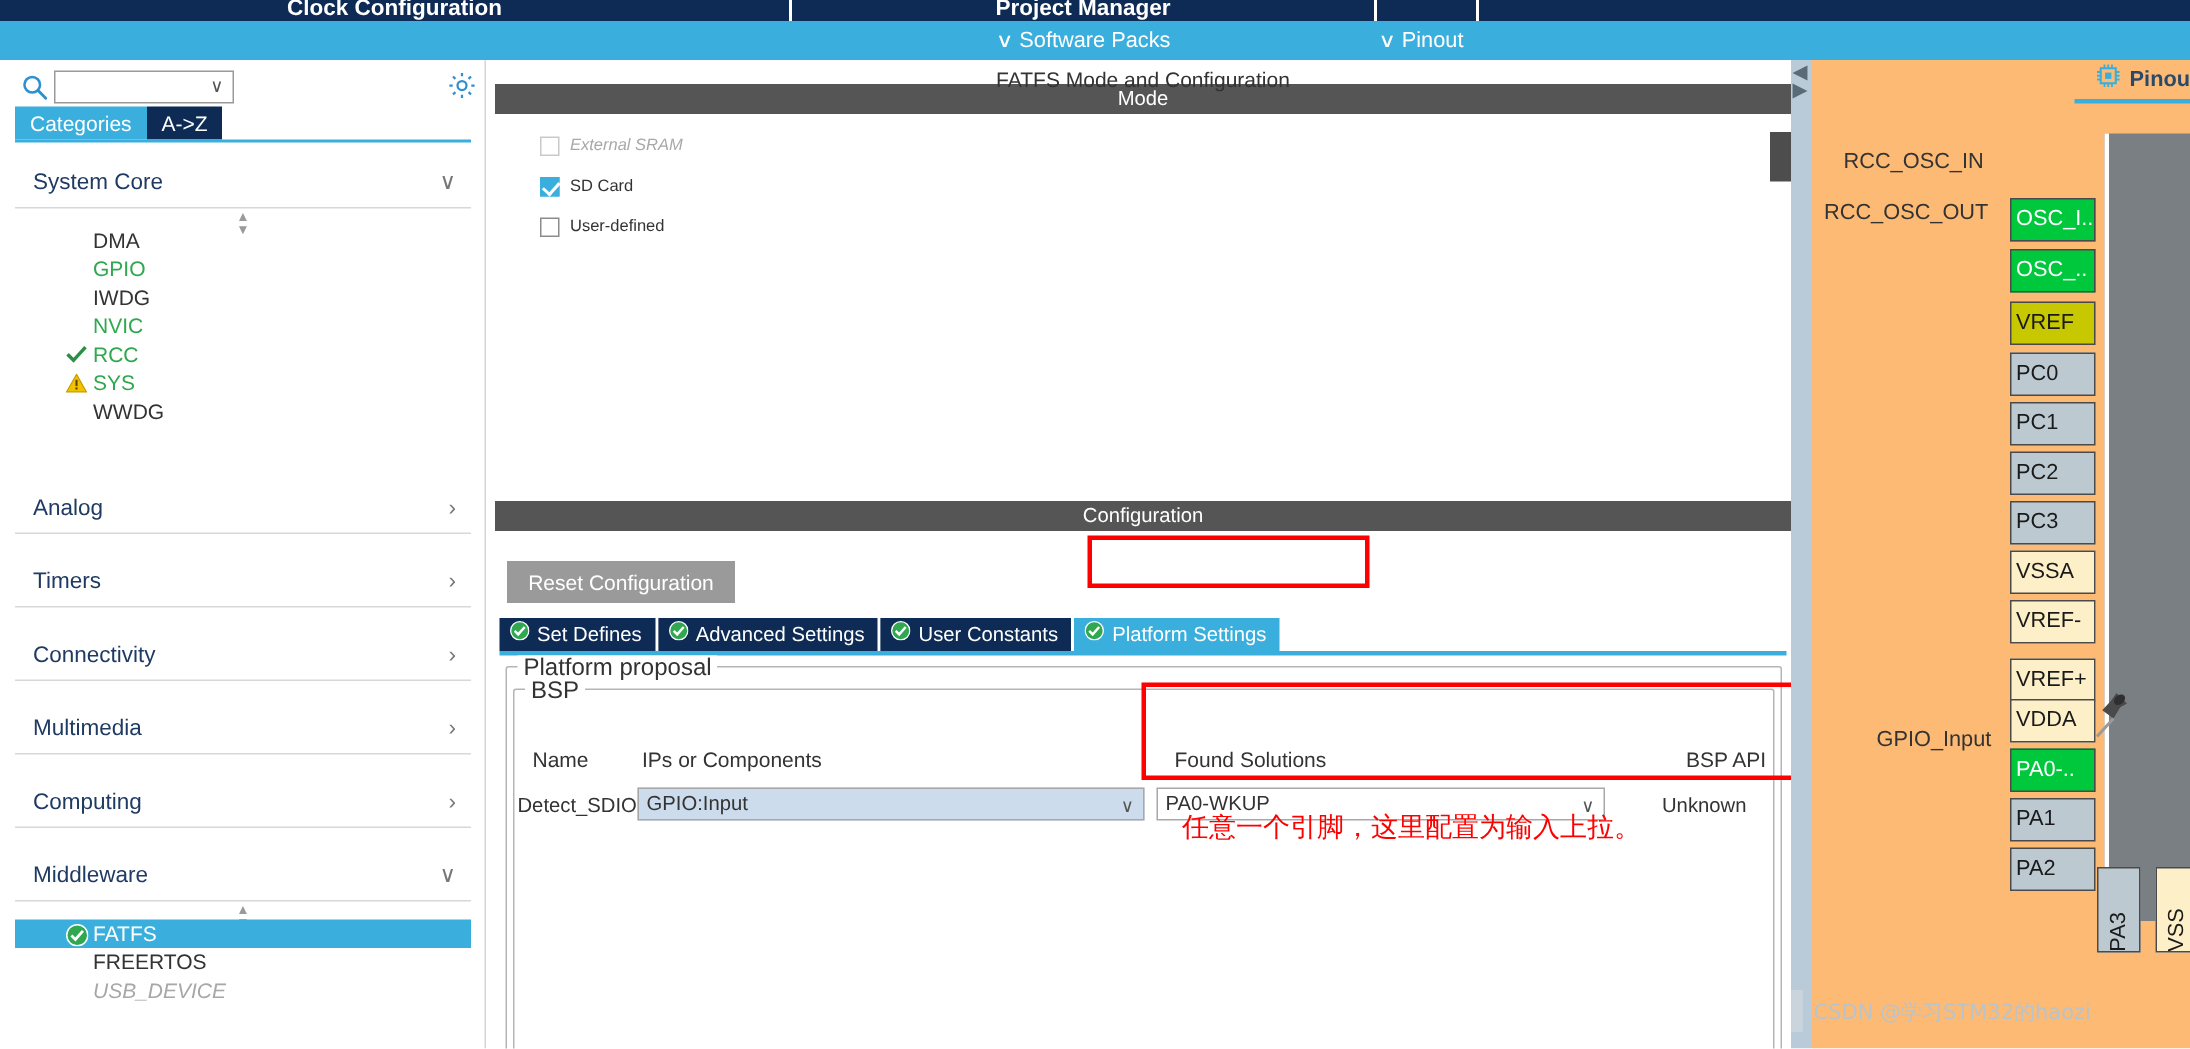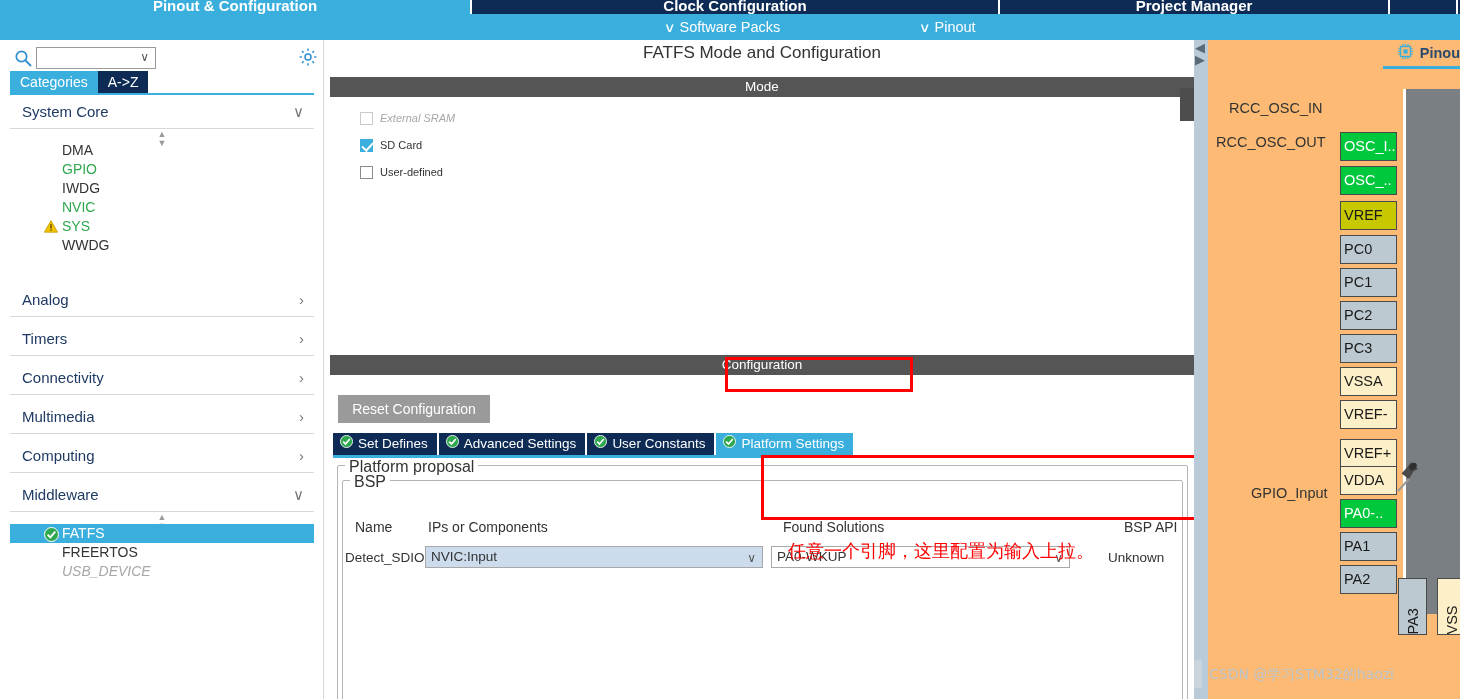--- a/index.html
+++ b/index.html
@@ -71,21 +71,21 @@
     color: #ffffff; background: #0d2b55; white-space: nowrap;
   }
   .cat-tab.active { background: #3aafdd; }
   .cat-underline {
     position: absolute; left: 10px; top: 53px; width: 304px; height: 2px; background: #3aafdd;
   }
 
   .catlist { position: absolute; left: 10px; top: 55px; width: 304px; height: 604px; overflow: hidden;}
   .cat-header {
     position: relative; height: 34px; border-bottom: 1px solid #d8d8d8;
-    display: flex; align-items: center; padding-left: 12px;
+    display: flex; align-items: center; padding-left: 12px; margin-top: 10px;
   }
   .cat-header .lbl { font-size: 15px; color: #1f3a63; }
   .cat-header .arrow {
     position: absolute; right: 10px; top: 9px; color: #777; font-size: 15px; line-height: 15px;
   }
   .updown {
     text-align: center; color: #9a9a9a; font-size: 9px; line-height: 9px; height: 12px;
     letter-spacing: 0; padding-top: 1px;
   }
   .peritem {
@@ -98,21 +98,21 @@
   .peritem .mark { position: absolute; left: 34px; top: 0px; width: 16px; height: 19px; }
   .peritem .mark svg { display: block; margin-top: 3px; }
   .group-body { padding-bottom: 6px; }
 
   
   .center {
     position: absolute; left: 330px; top: 40px; width: 864px; height: 659px;
     background: #ffffff;
   }
   .panel-title {
-    height: 37px; line-height: 26px; text-align: center; font-size: 17px;
+    height: 16px; line-height: 26px; text-align: center; font-size: 14px;
     color: #333333; background: #ffffff;
   }
   .band {
     height: 20px; line-height: 20px; text-align: center; font-size: 13.5px;
     color: #ffffff; background: #555555;
   }
   .mode-body { height: 146px; position: relative; background: #ffffff; padding-top: 12px;}
   .chk-row { height: 27px; position: relative; padding-left: 30px; font-size: 11px; }
   .chk {
     position: absolute; left: 30px; top: 3px; width: 13px; height: 13px;
@@ -237,21 +237,20 @@
     white-space: nowrap; font-family: "DejaVu Sans", sans-serif;
   }
   .wm-bar { position: absolute; left: 1194px; top: 660px; width: 8px; height: 28px; background: #c9d4dc; }
 </style>
 </head>
 <body>
 
 <div id="app">
 
   <div class="maintabs">
-    <div class="maintab t0 active">Pinout &amp; Configuration</div>
     <div class="maintab t1">Clock Configuration</div>
     <div class="maintab t2">Project Manager</div>
     <div class="maintab t3"></div>
   </div>
 
   <div class="subbar">
     <div class="subitem sp-packs">
       <span class="chev">∨</span><span>Software Packs</span>
     </div>
     <div class="subitem sp-pinout">
@@ -294,20 +293,28 @@
         <span class="arrow">∨</span>
       </div>
       <div class="group-body">
         <div class="updown">▲<br>▼</div>
         <div class="peritem"><span>DMA</span></div>
         <div class="peritem green"><span>GPIO</span></div>
         <div class="peritem"><span>IWDG</span></div>
         <div class="peritem green"><span>NVIC</span></div>
         <div class="peritem green">
           <span class="mark">
+            <svg width="14" height="12" viewBox="0 0 14 12">
+                <path d="M1 6.2 L5 10.2 L13 1.4" fill="none" stroke="#2a8f45" stroke-width="2.3"></path>
+              </svg>
+          </span>
+          <span>RCC</span>
+        </div>
+        <div class="peritem green">
+          <span class="mark">
             <svg width="14" height="13" viewBox="0 0 14 13">
                 <path d="M7 0.6 L13.6 12.2 L0.4 12.2 Z" fill="#f2c200" stroke="#c39b00" stroke-width="0.8"></path>
                 <rect x="6.3" y="4.2" width="1.4" height="4.2" fill="#5a4500"></rect>
                 <rect x="6.3" y="9.3" width="1.4" height="1.4" fill="#5a4500"></rect>
               </svg>
           </span>
           <span>SYS</span>
         </div>
         <div class="peritem"><span>WWDG</span></div>
       </div>
@@ -442,21 +449,21 @@
           <span class="legend">BSP</span>
 
           <div class="bsp-head" style="left:12px">Name</div>
           <div class="bsp-head" style="left:85px">IPs or Components</div>
           <div class="bsp-head" style="left:440px">Found Solutions</div>
           <div class="bsp-head" style="left:781px">BSP API</div>
 
           <div class="bsp-cell" style="left:2px">Detect_SDIO</div>
 
           <div class="combo filled" style="left:82px; top:65px; width:338px;">
-            <span>NVIC:Input</span>
+            <span>GPIO:Input</span>
             <span class="cchev">∨</span>
           </div>
 
           <div class="combo" style="left:428px; top:65px; width:299px;">
             <span>PA0-WKUP</span>
             <span class="cchev">∨</span>
           </div>
 
           <div class="bsp-cell" style="left:765px">Unknown</div>
         </div>

